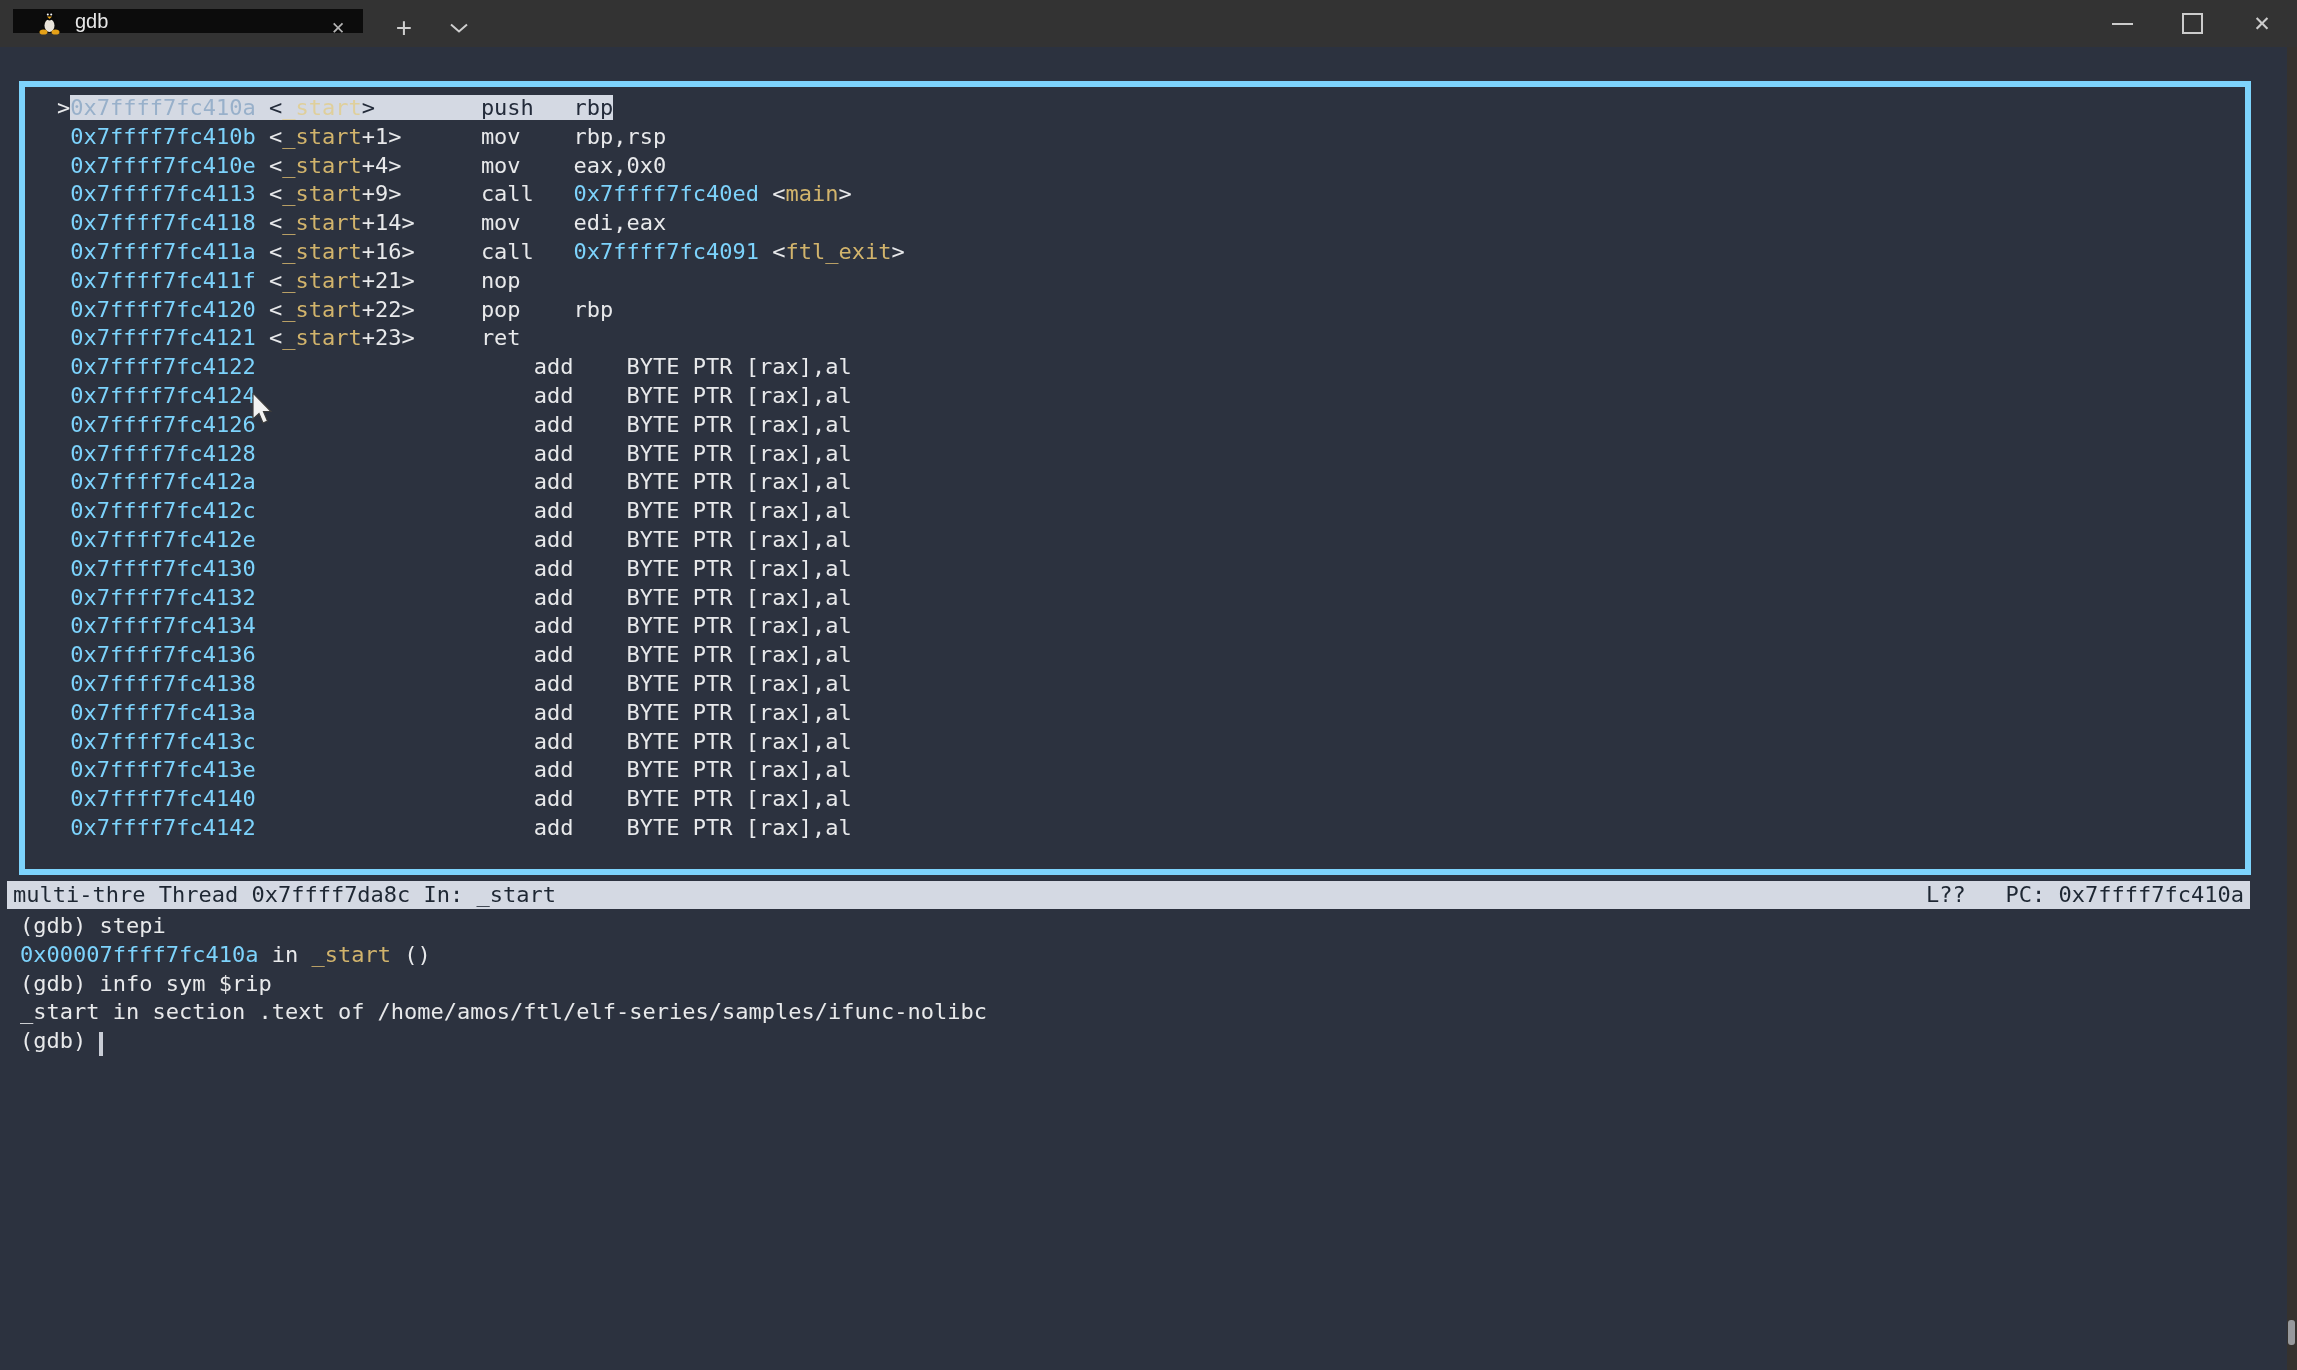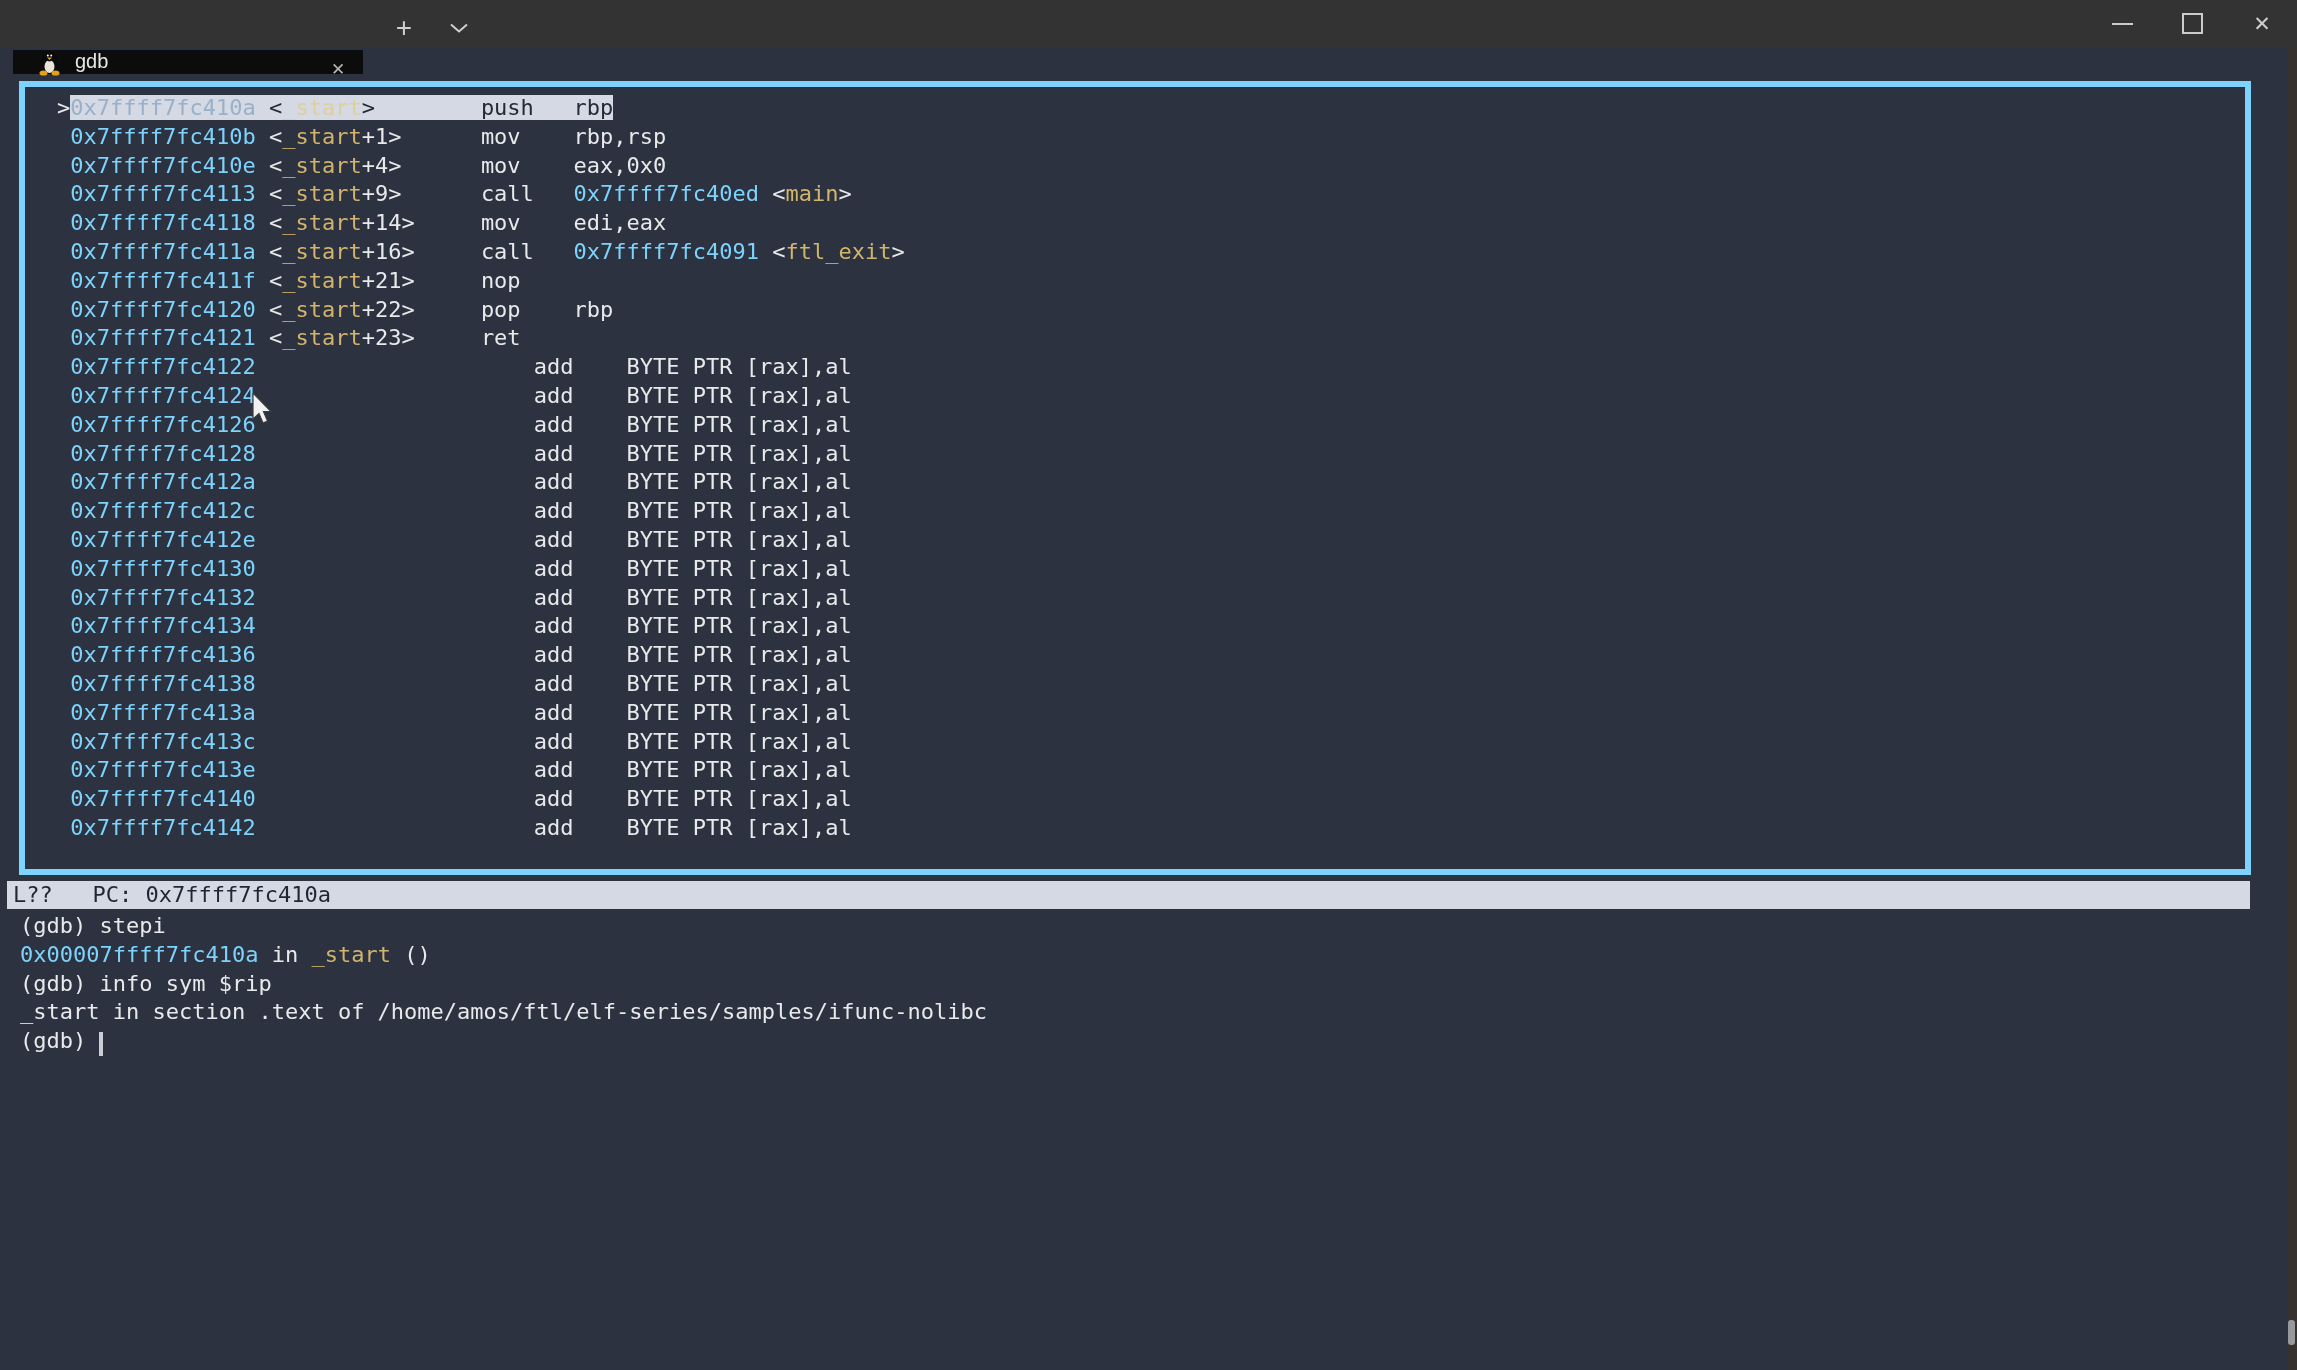--- a/index.html
+++ b/index.html
@@ -2,21 +2,21 @@
 <html><head>
 <meta charset="utf-8">
 <style>
   html,body{margin:0;padding:0;background:#1f1f1f;}
   .screen{position:relative;width:2297px;height:1370px;background:#2c323f;overflow:hidden;
           font-family:"DejaVu Sans Mono",monospace;}
 
   
   .titlebar{position:absolute;left:0;top:0;width:2297px;height:47px;background:#333333;}
   .tab{position:absolute;left:13px;top:9px;width:350px;height:24px;background:#0c0c0c;
-       display:flex;margin-top:41px;}
+       display:flex;align-items:center;}
   .tab-title{margin-left:14px;color:#e7e7e7;font-family:"Liberation Sans",sans-serif;font-size:20px;}
   .tux{margin-left:25px;display:flex;align-items:center;}
   .tab-close{position:absolute;right:8px;top:0;height:38px;width:34px;display:flex;align-items:center;
              justify-content:center;color:#b4b4b4;font-family:"Liberation Sans",sans-serif;font-size:17px;}
   .newtab{position:absolute;left:381px;top:9px;width:46px;height:38px;display:flex;align-items:center;
           justify-content:center;color:#cfcfcf;font-family:"Liberation Sans",sans-serif;font-size:28px;font-weight:100;}
   .tabdrop{position:absolute;left:436px;top:9px;width:46px;height:38px;display:flex;align-items:center;justify-content:center;}
   .win-controls{position:absolute;right:0;top:0;height:47px;display:flex;}
   .win-btn{width:70px;height:47px;display:flex;align-items:center;justify-content:center;}
   .min-glyph{width:21px;height:2px;background:#cccccc;}
@@ -90,20 +90,21 @@
           <span class="close-glyph">✕</span>
         </div>
     </div>
   </div>
 
   <div class="tui-frame">
     <div class="disasm term-text" id="disasm"><div class="line"><span class="marker">&gt;</span><span class="hl"><span class="seg-a">0x7ffff7fc410a</span><span class="seg-p"> &lt;</span><span class="seg-s">_start</span><span class="seg-p">&gt;        push   rbp</span></span></div><div class="line"><span class="seg-p"> </span><span class="seg-a">0x7ffff7fc410b</span><span class="seg-p"> &lt;</span><span class="seg-s">_start</span><span class="seg-p">+1&gt;      mov    rbp,rsp</span></div><div class="line"><span class="seg-p"> </span><span class="seg-a">0x7ffff7fc410e</span><span class="seg-p"> &lt;</span><span class="seg-s">_start</span><span class="seg-p">+4&gt;      mov    eax,0x0</span></div><div class="line"><span class="seg-p"> </span><span class="seg-a">0x7ffff7fc4113</span><span class="seg-p"> &lt;</span><span class="seg-s">_start</span><span class="seg-p">+9&gt;      call   </span><span class="seg-a">0x7ffff7fc40ed</span><span class="seg-p"> &lt;</span><span class="seg-s">main</span><span class="seg-p">&gt;</span></div><div class="line"><span class="seg-p"> </span><span class="seg-a">0x7ffff7fc4118</span><span class="seg-p"> &lt;</span><span class="seg-s">_start</span><span class="seg-p">+14&gt;     mov    edi,eax</span></div><div class="line"><span class="seg-p"> </span><span class="seg-a">0x7ffff7fc411a</span><span class="seg-p"> &lt;</span><span class="seg-s">_start</span><span class="seg-p">+16&gt;     call   </span><span class="seg-a">0x7ffff7fc4091</span><span class="seg-p"> &lt;</span><span class="seg-s">ftl_exit</span><span class="seg-p">&gt;</span></div><div class="line"><span class="seg-p"> </span><span class="seg-a">0x7ffff7fc411f</span><span class="seg-p"> &lt;</span><span class="seg-s">_start</span><span class="seg-p">+21&gt;     nop</span></div><div class="line"><span class="seg-p"> </span><span class="seg-a">0x7ffff7fc4120</span><span class="seg-p"> &lt;</span><span class="seg-s">_start</span><span class="seg-p">+22&gt;     pop    rbp</span></div><div class="line"><span class="seg-p"> </span><span class="seg-a">0x7ffff7fc4121</span><span class="seg-p"> &lt;</span><span class="seg-s">_start</span><span class="seg-p">+23&gt;     ret</span></div><div class="line"><span class="seg-p"> </span><span class="seg-a">0x7ffff7fc4122</span><span class="seg-p">                     add    BYTE PTR [rax],al</span></div><div class="line"><span class="seg-p"> </span><span class="seg-a">0x7ffff7fc4124</span><span class="seg-p">                     add    BYTE PTR [rax],al</span></div><div class="line"><span class="seg-p"> </span><span class="seg-a">0x7ffff7fc4126</span><span class="seg-p">                     add    BYTE PTR [rax],al</span></div><div class="line"><span class="seg-p"> </span><span class="seg-a">0x7ffff7fc4128</span><span class="seg-p">                     add    BYTE PTR [rax],al</span></div><div class="line"><span class="seg-p"> </span><span class="seg-a">0x7ffff7fc412a</span><span class="seg-p">                     add    BYTE PTR [rax],al</span></div><div class="line"><span class="seg-p"> </span><span class="seg-a">0x7ffff7fc412c</span><span class="seg-p">                     add    BYTE PTR [rax],al</span></div><div class="line"><span class="seg-p"> </span><span class="seg-a">0x7ffff7fc412e</span><span class="seg-p">                     add    BYTE PTR [rax],al</span></div><div class="line"><span class="seg-p"> </span><span class="seg-a">0x7ffff7fc4130</span><span class="seg-p">                     add    BYTE PTR [rax],al</span></div><div class="line"><span class="seg-p"> </span><span class="seg-a">0x7ffff7fc4132</span><span class="seg-p">                     add    BYTE PTR [rax],al</span></div><div class="line"><span class="seg-p"> </span><span class="seg-a">0x7ffff7fc4134</span><span class="seg-p">                     add    BYTE PTR [rax],al</span></div><div class="line"><span class="seg-p"> </span><span class="seg-a">0x7ffff7fc4136</span><span class="seg-p">                     add    BYTE PTR [rax],al</span></div><div class="line"><span class="seg-p"> </span><span class="seg-a">0x7ffff7fc4138</span><span class="seg-p">                     add    BYTE PTR [rax],al</span></div><div class="line"><span class="seg-p"> </span><span class="seg-a">0x7ffff7fc413a</span><span class="seg-p">                     add    BYTE PTR [rax],al</span></div><div class="line"><span class="seg-p"> </span><span class="seg-a">0x7ffff7fc413c</span><span class="seg-p">                     add    BYTE PTR [rax],al</span></div><div class="line"><span class="seg-p"> </span><span class="seg-a">0x7ffff7fc413e</span><span class="seg-p">                     add    BYTE PTR [rax],al</span></div><div class="line"><span class="seg-p"> </span><span class="seg-a">0x7ffff7fc4140</span><span class="seg-p">                     add    BYTE PTR [rax],al</span></div><div class="line"><span class="seg-p"> </span><span class="seg-a">0x7ffff7fc4142</span><span class="seg-p">                     add    BYTE PTR [rax],al</span></div></div>
   </div>
 
   <div class="status-bar term-text">
+    <span>multi-thre Thread 0x7ffff7da8c In: _start</span>
     <span>L??   PC: 0x7ffff7fc410a</span>
   </div>
 
   <div class="console term-text" id="console"><div class="line" style="padding-left: 0px;"><span class="seg-p">(gdb) stepi</span></div><div class="line" style="padding-left: 0px;"><span class="seg-a">0x00007ffff7fc410a</span><span class="seg-p"> in </span><span class="seg-s">_start</span><span class="seg-p"> ()</span></div><div class="line" style="padding-left: 0px;"><span class="seg-p">(gdb) info sym $rip</span></div><div class="line" style="padding-left: 0px;"><span class="seg-p">_start in section .text of /home/amos/ftl/elf-series/samples/ifunc-nolibc</span></div><div class="line" style="padding-left: 0px;"><span class="seg-p">(gdb) </span><span class="cursor-bar"></span></div></div>
 
   <div class="scroll-track">
     <div class="scroll-thumb"></div>
   </div>
 
   <div class="mouse">

